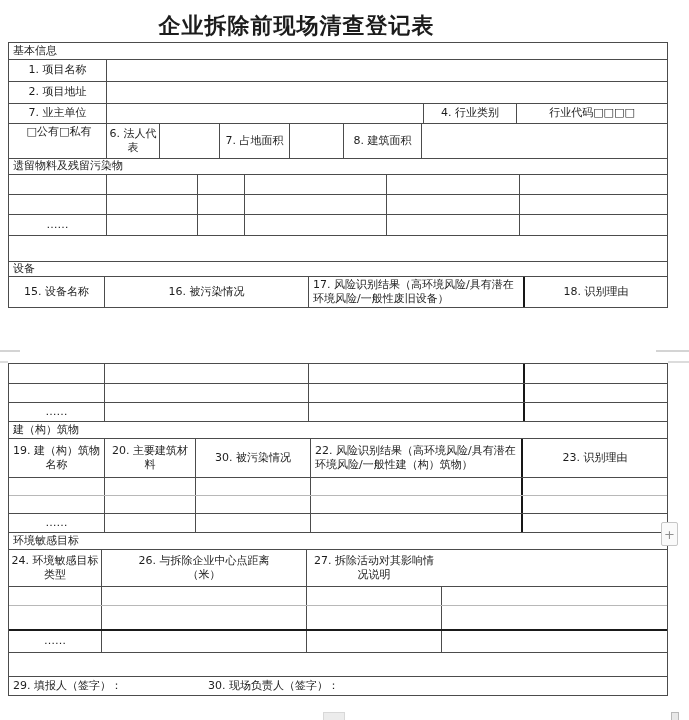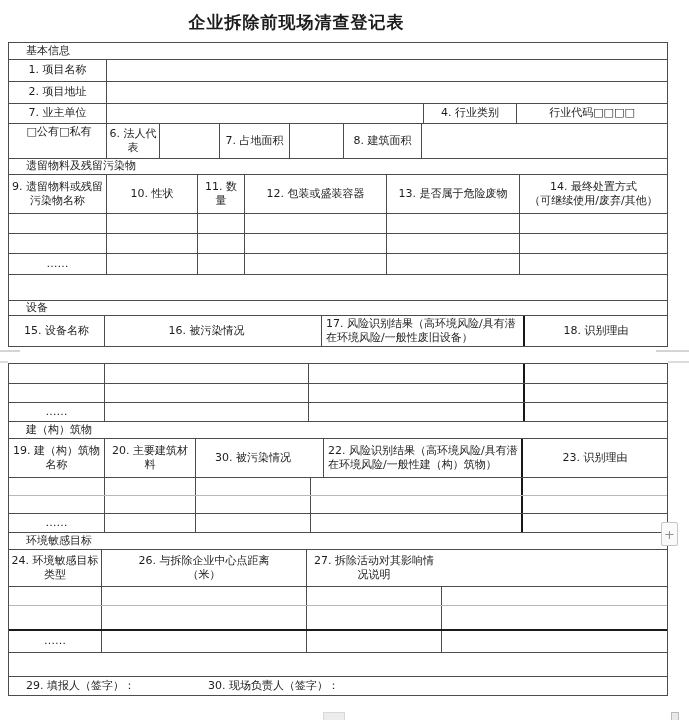--- a/index.html
+++ b/index.html
@@ -1,33 +1,33 @@
 <!DOCTYPE html>
 <html><head>
 <meta charset="utf-8">
 <style>
   :root{ --bd:#4c4c4c; --txt:#1c1c1c; }
   *{ box-sizing:border-box; margin:0; padding:0; }
   html,body{ width:689px; height:720px; background:#ffffff; overflow:hidden; }
   body{ position:relative; font-family:"DejaVu Sans","Liberation Sans",sans-serif; color:var(--txt); }
 
   .doc-title{ position:absolute; top:11px; left:0; width:593px; text-align:center;
-    font-size:17px; font-weight:bold; letter-spacing:1px; }
+    font-size:22px; font-weight:bold; letter-spacing:1px; }
 
   .tbl{ position:absolute; left:8px; width:660px; border:1px solid var(--bd); background:#fff; }
   .row{ display:grid; position:relative; border-top:1px solid var(--bd); }
   .row.nt{ border-top:none; }
   .row.bt-light{ border-top-color:#b8b8b8; }
   .row.bt-strong{ border-top-width:2px; border-top-color:#1a1a1a; }
 
   .c{ display:flex; align-items:center; justify-content:center; text-align:center;
       border-left:1px solid var(--bd); padding:1px 2px; font-size:11px; line-height:1.3;
       overflow:hidden; }
   .c:first-child{ border-left:none; }
-  .c.l{ justify-content:flex-start; text-align:left; padding-left:4px;margin-left:13px; }
+  .c.l{ justify-content:flex-start; text-align:left; padding-left:4px; }
   .c.pre{ white-space:pre-line; }
   .c.chk{ align-items:flex-start; justify-content:center; padding-left:5px; line-height:1.35; }
   .c.bl-strong{ border-left-width:2px; border-left-color:#171717; }
 
   .h15{height:15px}.h16{height:16px}.h17{height:17px}.h18{height:18px}.h19{height:19px}
   .h20{height:20px}.h21{height:21px}.h22{height:22px}.h23{height:23px}.h24{height:24px}
   .h26{height:26px}.h31{height:31px}.h35{height:35px}.h37{height:37px}.h39{height:39px}
 
   .g-full{ grid-template-columns:1fr; }
   .g-label{ grid-template-columns:97px 1fr; }
@@ -90,29 +90,20 @@
     <div class="c">7. 占地面积</div>
     <div class="c"></div>
     <div class="c">8. 建筑面积</div>
     <div class="c"></div>
   </div>
 
   <div class="row g-full h16">
     <div class="c l">遗留物料及残留污染物</div>
   </div>
 
-  <div class="row g-mat h39">
-    <div class="c">9. 遗留物料或残留污染物名称</div>
-    <div class="c">10. 性状</div>
-    <div class="c">11. 数量</div>
-    <div class="c">12. 包装或盛装容器</div>
-    <div class="c">13. 是否属于危险废物</div>
-    <div class="c pre">14. 最终处置方式
-（可继续使用/废弃/其他）</div>
-  </div>
 
   <div class="row g-mat h20">
     <div class="c"></div>
       <div class="c"></div>
       <div class="c"></div>
       <div class="c"></div>
       <div class="c"></div>
       <div class="c"></div>
   </div>
   <div class="row g-mat h20">

